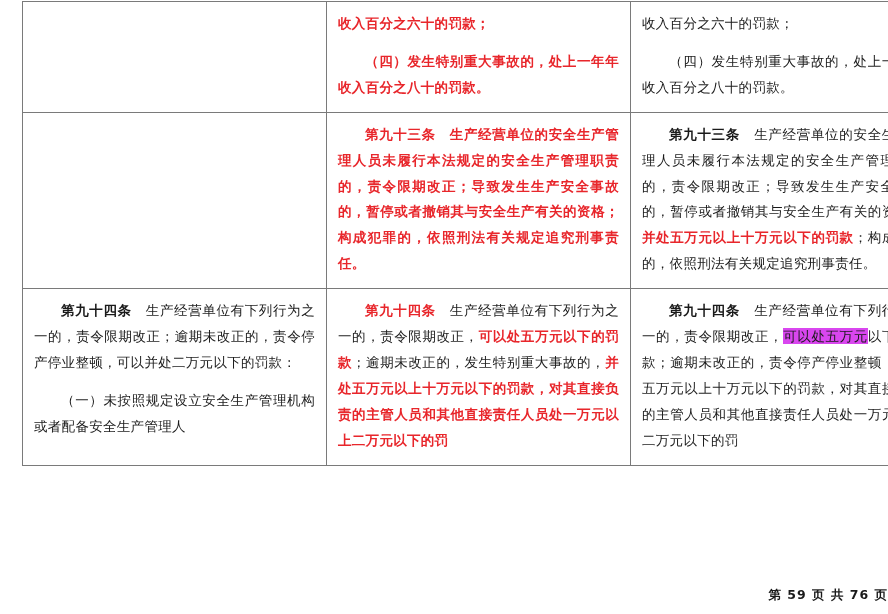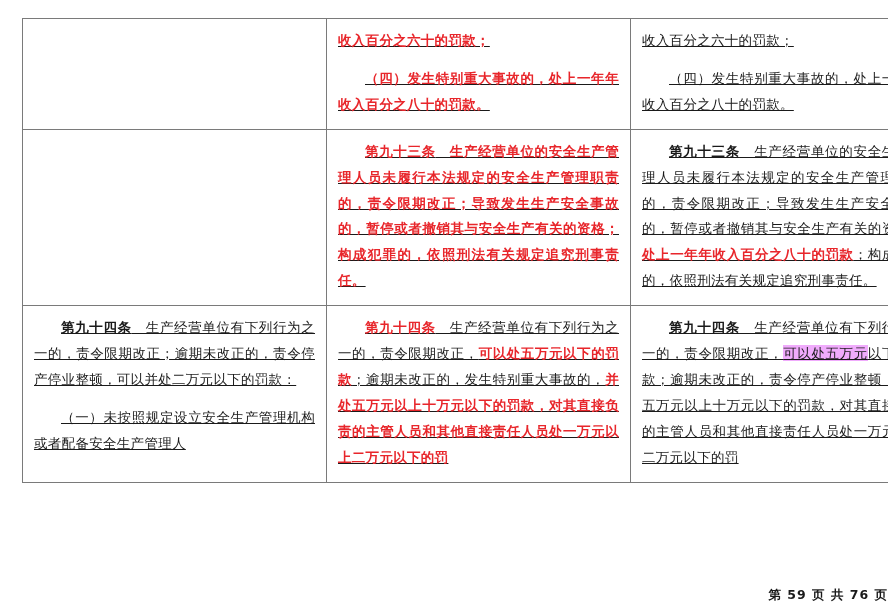--- a/index.html
+++ b/index.html
@@ -12,22 +12,21 @@
     height: 614px;
     font-family: "DejaVu Sans", "Liberation Sans", sans-serif;
     color: #1a1a1a;
     overflow: hidden;
   }
   .page {
     position: relative;
     width: 888px;
     height: 614px;
     box-sizing: border-box;
-    padding: 18px 22px;
-    text-decoration: underline;
+    padding: 1px 22px;
   }
   table.doc-table {
     width: 844px;
     border-collapse: collapse;
     table-layout: fixed;
     margin-top: 0;
   }
   table.doc-table td {
     border: 1px solid #7a7a7a;
     vertical-align: top;
@@ -52,21 +51,21 @@
     color: #e8262b;
     font-weight: bold;
   }
   .black {
     color: #1a1a1a;
   }
   .bold {
     font-weight: bold;
   }
   .hl {
-    background: #f0abfc;
+    background: #d946ef;
   }
   .footer {
     position: absolute;
     left: 0;
     right: 0;
     bottom: 10px;
     text-align: right;
     font-size: 12.5px;
     font-weight: bold;
     color: #1a1a1a;
@@ -101,21 +100,21 @@
           <td class="col1">
             <div class="cell-inner"></div>
           </td>
           <td class="col2">
             <div class="cell-inner">
               <p class="para indent"><span class="red bold">第九十三条</span><span class="red">　生产经营单位的安全生产管理人员未履行本法规定的安全生产管理职责的，责令限期改正；导致发生生产安全事故的，暂停或者撤销其与安全生产有关的资格；构成犯罪的，依照刑法有关规定追究刑事责任。</span></p>
             </div>
           </td>
           <td class="col3">
             <div class="cell-inner">
-              <p class="para indent"><span class="black bold">第九十三条</span><span class="black">　生产经营单位的安全生产管理人员未履行本法规定的安全生产管理职责的，责令限期改正；导致发生生产安全事故的，暂停或者撤销其与安全生产有关的资格，</span><span class="red">处上一年年收入百分之八十的罚款</span><span class="black">；构成犯罪的，依照刑法有关规定追究刑事责任。</span></p>
+              <p class="para indent"><span class="black bold">第九十三条</span><span class="black">　生产经营单位的安全生产管理人员未履行本法规定的安全生产管理职责的，责令限期改正；导致发生生产安全事故的，暂停或者撤销其与安全生产有关的资格，</span><span class="red">并处五万元以上十万元以下的罚款</span><span class="black">；构成犯罪的，依照刑法有关规定追究刑事责任。</span></p>
             </div>
           </td>
         </tr>
         <tr>
           <td class="col1">
             <div class="cell-inner">
               <p class="para indent"><span class="black bold">第九十四条</span><span class="black">　生产经营单位有下列行为之一的，责令限期改正；逾期未改正的，责令停产停业整顿，可以并处二万元以下的罚款：</span></p>
               <p class="para indent"><span class="black">（一）未按照规定设立安全生产管理机构或者配备安全生产管理人</span></p>
             </div>
           </td>

